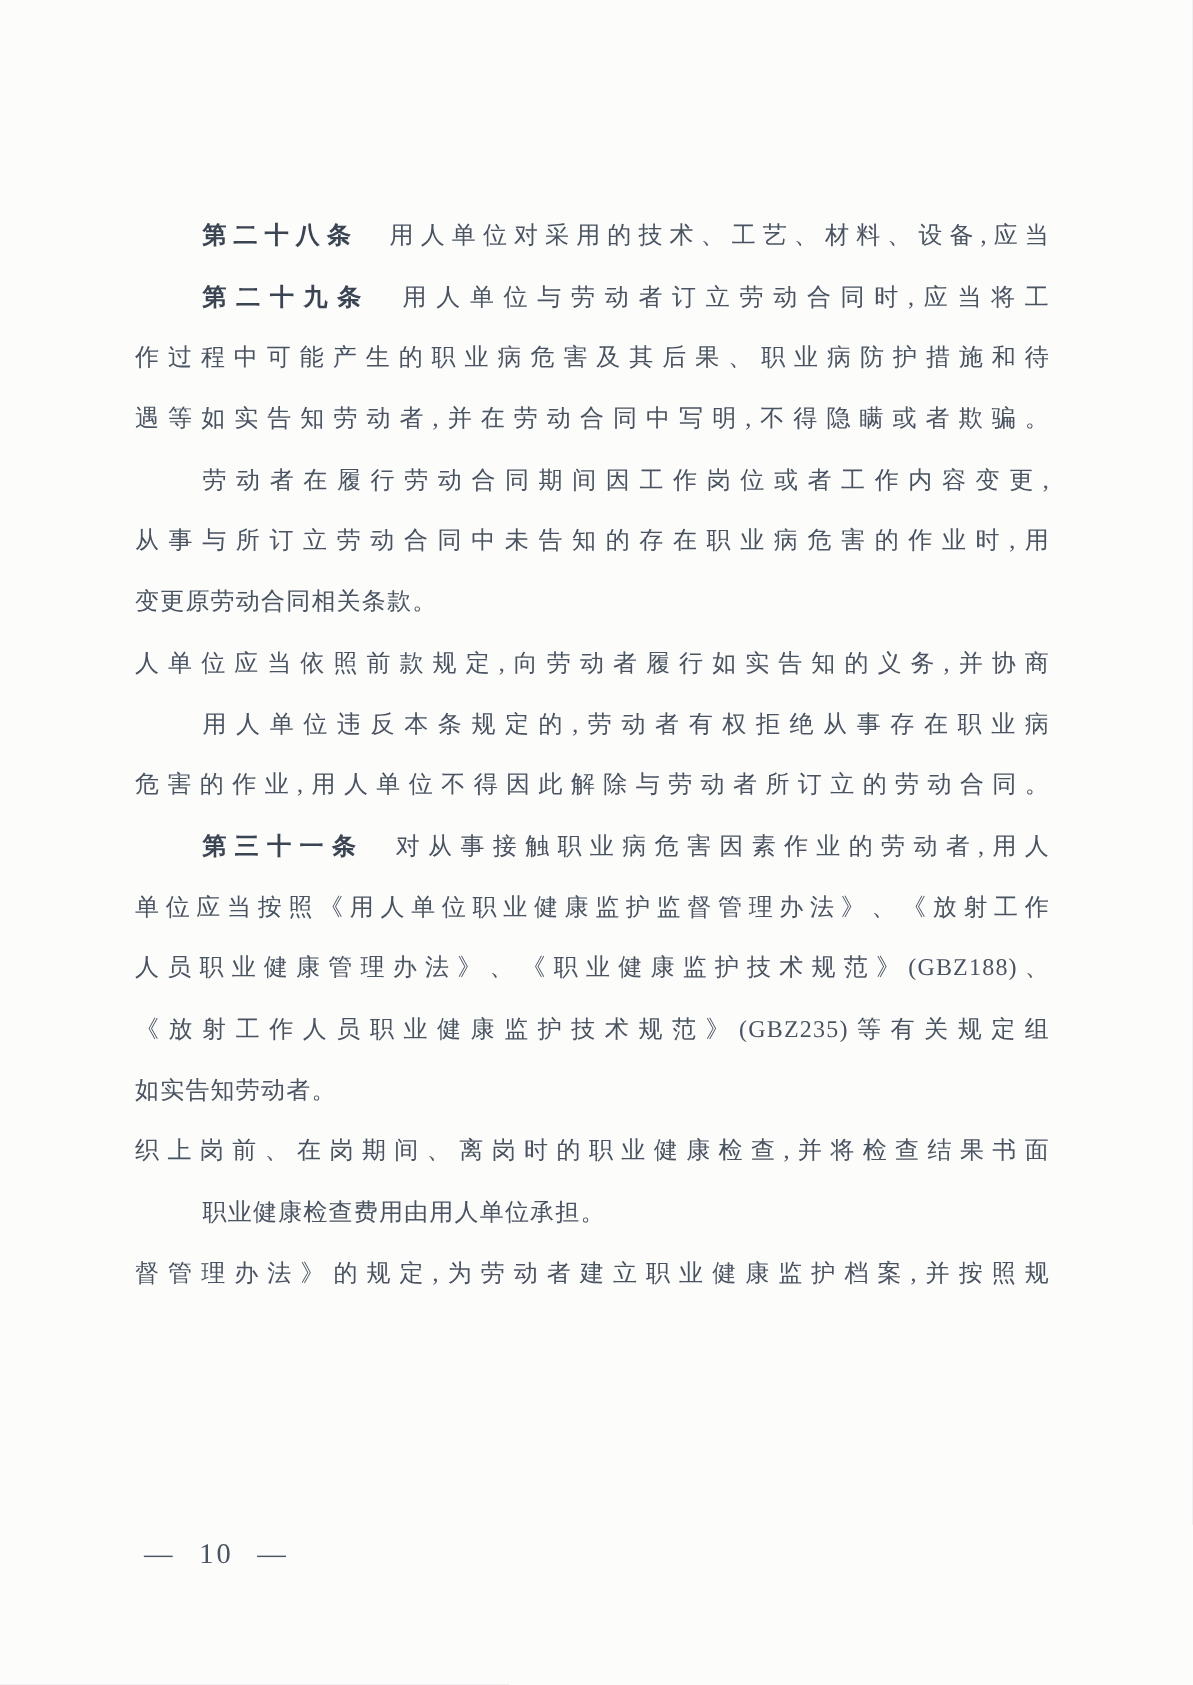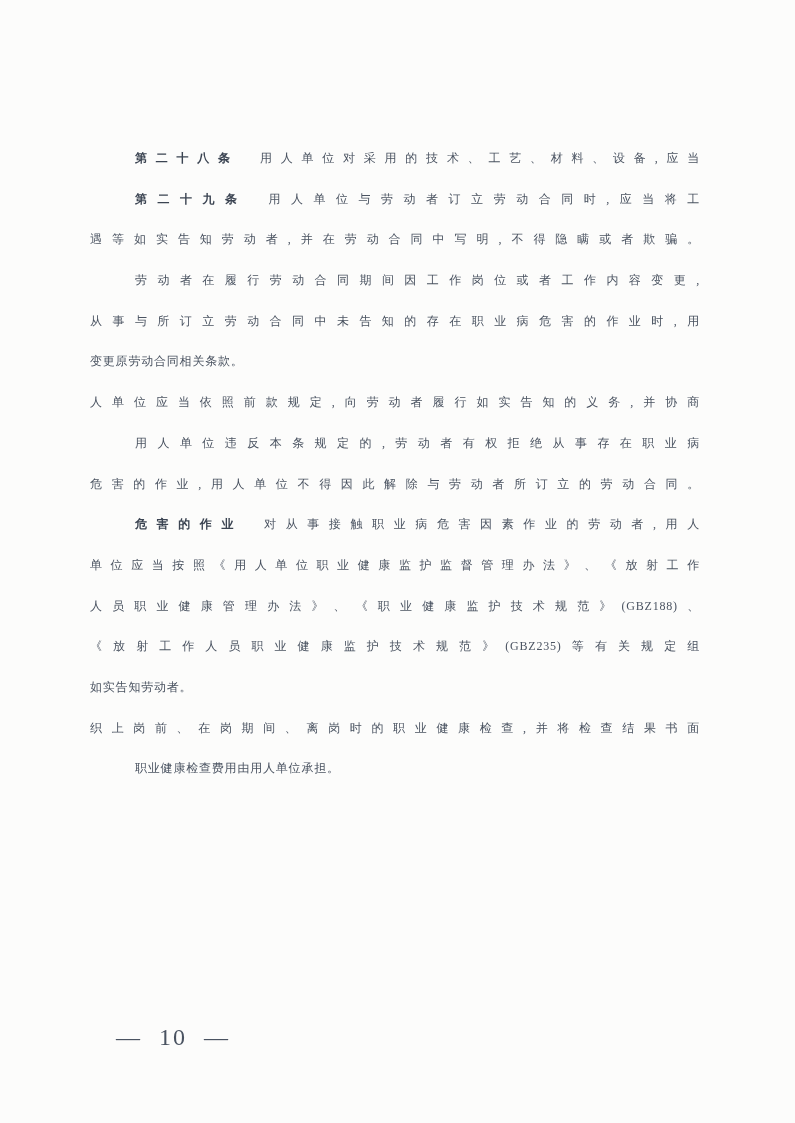--- a/index.html
+++ b/index.html
@@ -18,21 +18,21 @@
   }
   .text-block {
     position: absolute;
     left: 90px;
     top: 138px;
     width: 610px;
   }
   .line {
     height: 40.7px;
     line-height: 40.7px;
-    font-size: 12px;
+    font-size: 16px;
     letter-spacing: 0.8px;
     color: #4a5361;
     text-align: left;
     white-space: normal;
     overflow: visible;
   }
   .line.just {
     text-align: justify;
     text-align-last: justify;
     text-justify: inter-character;
@@ -40,45 +40,47 @@
   .line.indent {
     padding-left: 45px;
   }
   .lead {
     font-weight: 700;
     color: #3b4452;
     padding-right: 21px;
   }
   .page-number {
     position: absolute;
-    left: 116px;
+    left: 96px;
     top: 1022px;
-    font-size: 24px;
+    font-size: 19px;
     line-height: 30px;
     color: #4a5361;
     letter-spacing: 2px;
     word-spacing: 9px;
   }
 </style>
 </head>
 <body>
 
 <div class="sheet">
   <div class="text-block" id="text-block">
       <div class="line indent just"><span class="lead">第二十八条</span>用人单位对采用的技术、工艺、材料、设备,应当</div>
       <div class="line indent just"><span class="lead">第二十九条</span>用人单位与劳动者订立劳动合同时,应当将工</div>
+      <div class="line just">作过程中可能产生的职业病危害及其后果、职业病防护措施和待</div>
       <div class="line just">遇等如实告知劳动者,并在劳动合同中写明,不得隐瞒或者欺骗。</div>
       <div class="line indent just">劳动者在履行劳动合同期间因工作岗位或者工作内容变更,</div>
       <div class="line just">从事与所订立劳动合同中未告知的存在职业病危害的作业时,用</div>
       <div class="line">变更原劳动合同相关条款。</div>
       <div class="line just">人单位应当依照前款规定,向劳动者履行如实告知的义务,并协商</div>
       <div class="line indent just">用人单位违反本条规定的,劳动者有权拒绝从事存在职业病</div>
       <div class="line just">危害的作业,用人单位不得因此解除与劳动者所订立的劳动合同。</div>
-      <div class="line indent just"><span class="lead">危害的作业</span>对从事接触职业病危害因素作业的劳动者,用人</div>
+      <div class="line indent just"><span class="lead">第三十一条</span>对从事接触职业病危害因素作业的劳动者,用人</div>
       <div class="line just">单位应当按照《用人单位职业健康监护监督管理办法》、《放射工作</div>
       <div class="line just">人员职业健康管理办法》、《职业健康监护技术规范》(GBZ188)、</div>
       <div class="line just">《放射工作人员职业健康监护技术规范》(GBZ235)等有关规定组</div>
       <div class="line">如实告知劳动者。</div>
       <div class="line just">织上岗前、在岗期间、离岗时的职业健康检查,并将检查结果书面</div>
       <div class="line indent">职业健康检查费用由用人单位承担。</div>
+      <div class="line just">督管理办法》的规定,为劳动者建立职业健康监护档案,并按照规</div>
     </div>
   <div class="page-number">— 10 —</div>
 </div>
 
 </body></html>

